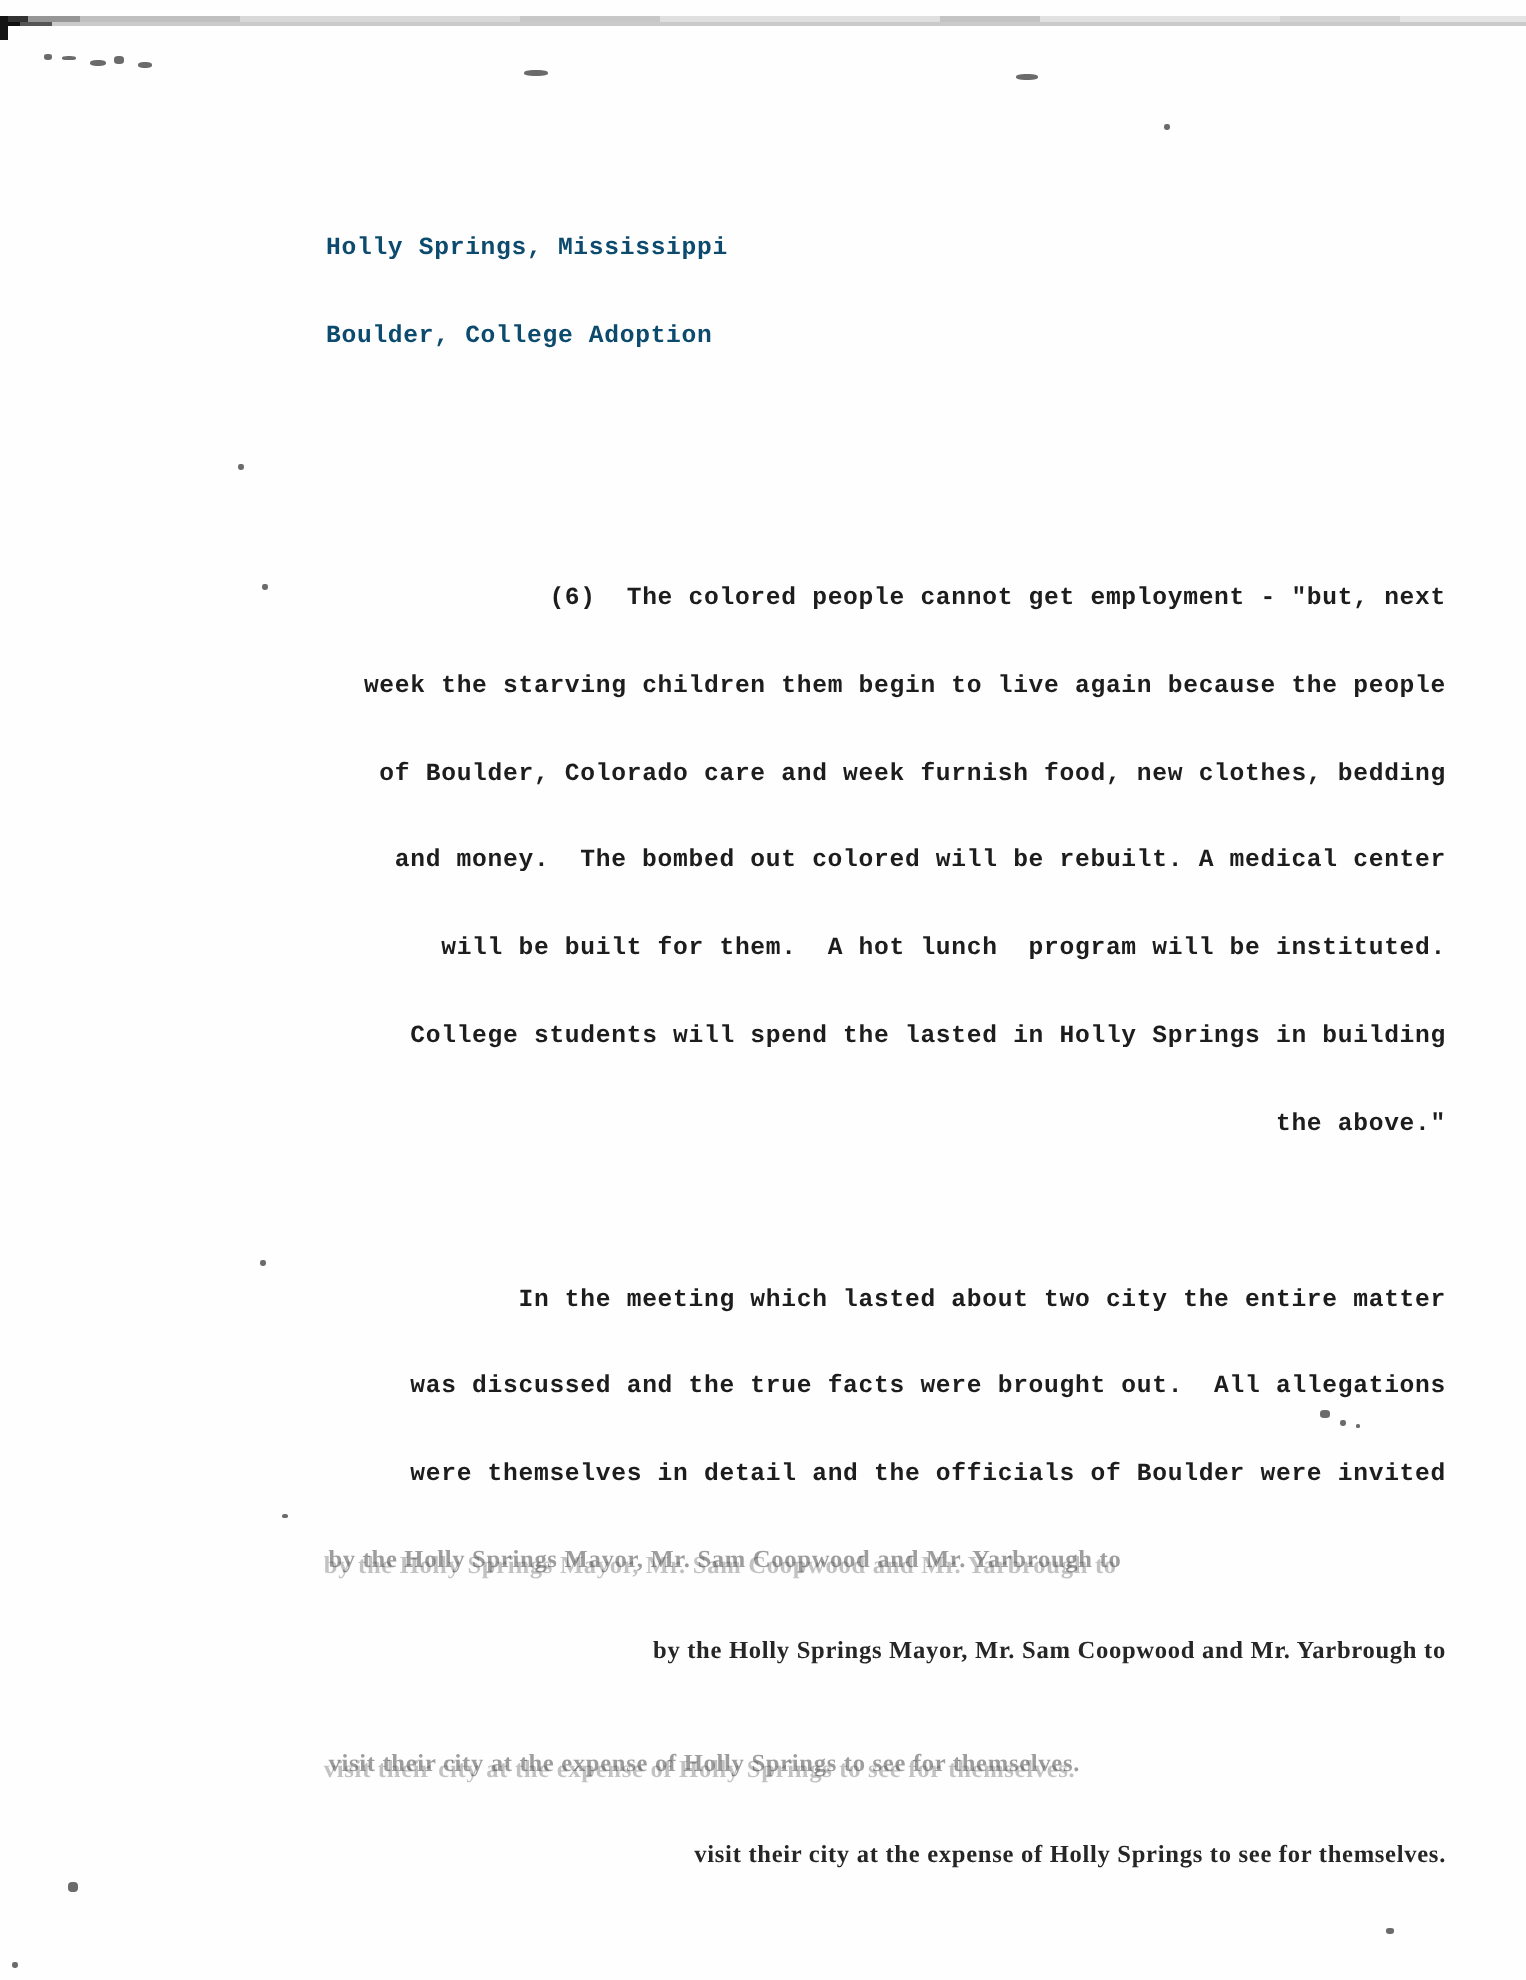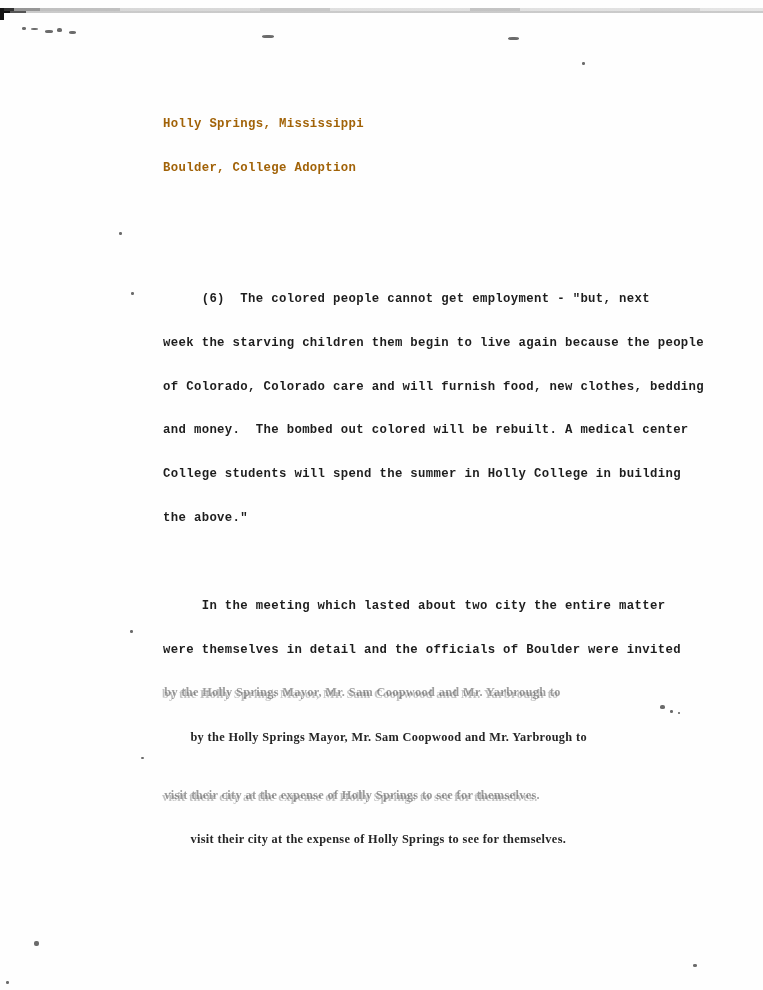--- a/index.html
+++ b/index.html
@@ -73,34 +73,34 @@
     top: 88px;
     width: 560px;
   }
 
   .heading-block {
     font-size: 12.3px;
     line-height: 14.6px;
     letter-spacing: 0.35px;
     white-space: pre;
     font-weight: bold;
-    color: #a16207;
+    color: #0c4a6e;
   }
   .heading-block .hline { display: block; }
 
   .para {
     font-size: 12.3px;
     line-height: 14.6px;
     letter-spacing: 0.35px;
     white-space: pre;
     font-weight: bold;
     color: #1d1d1d;
     margin: 0;
   }
-  .para .line { display: block; }
+  .para .line { display: block; text-align: right; }
 
   .para-gap-lg { height: 58px; }
   .para-gap { height: 15px; }
 
   
   .overstruck {
     position: relative;
     color: #262626;
     font-family: Liberation Serif, serif;
   }
@@ -158,30 +158,32 @@
     <div class="heading-block">
       <span class="hline">Holly Springs, Mississippi</span>
       <span class="hline">Boulder, College Adoption</span>
     </div>
 
     <div class="para-gap-lg"></div>
 
     <p class="para">
       <span class="line">     (6)  The colored people cannot get employment - "but, next</span>
       <span class="line">week the starving children them begin to live again because the people</span>
-      <span class="line">of Colorado, Colorado care and will furnish food, new clothes, bedding</span>
+      <span class="line">of Boulder, Colorado care and week furnish food, new clothes, bedding</span>
       <span class="line">and money.  The bombed out colored will be rebuilt. A medical center</span>
-      <span class="line">College students will spend the summer in Holly College in building</span>
+      <span class="line">will be built for them.  A hot lunch  program will be instituted.</span>
+      <span class="line">College students will spend the lasted in Holly Springs in building</span>
       <span class="line">the above."</span>
     </p>
 
     <div class="para-gap"></div>
 
     <p class="para">
       <span class="line">     In the meeting which lasted about two city the entire matter</span>
+      <span class="line">was discussed and the true facts were brought out.  All allegations</span>
       <span class="line">were themselves in detail and the officials of Boulder were invited</span>
       <span class="line overstruck">
         <span class="ghost">by the Holly Springs Mayor, Mr. Sam Coopwood and Mr. Yarbrough to</span>
         <span class="ghost2">by the Holly Springs Mayor, Mr. Sam Coopwood and Mr. Yarbrough to</span>
         <span>by the Holly Springs Mayor, Mr. Sam Coopwood and Mr. Yarbrough to</span>
       </span>
       <span class="line overstruck">
         <span class="ghost">visit their city at the expense of Holly Springs to see for themselves.</span>
         <span class="ghost2">visit their city at the expense of Holly Springs to see for themselves.</span>
         <span>visit their city at the expense of Holly Springs to see for themselves.</span>

